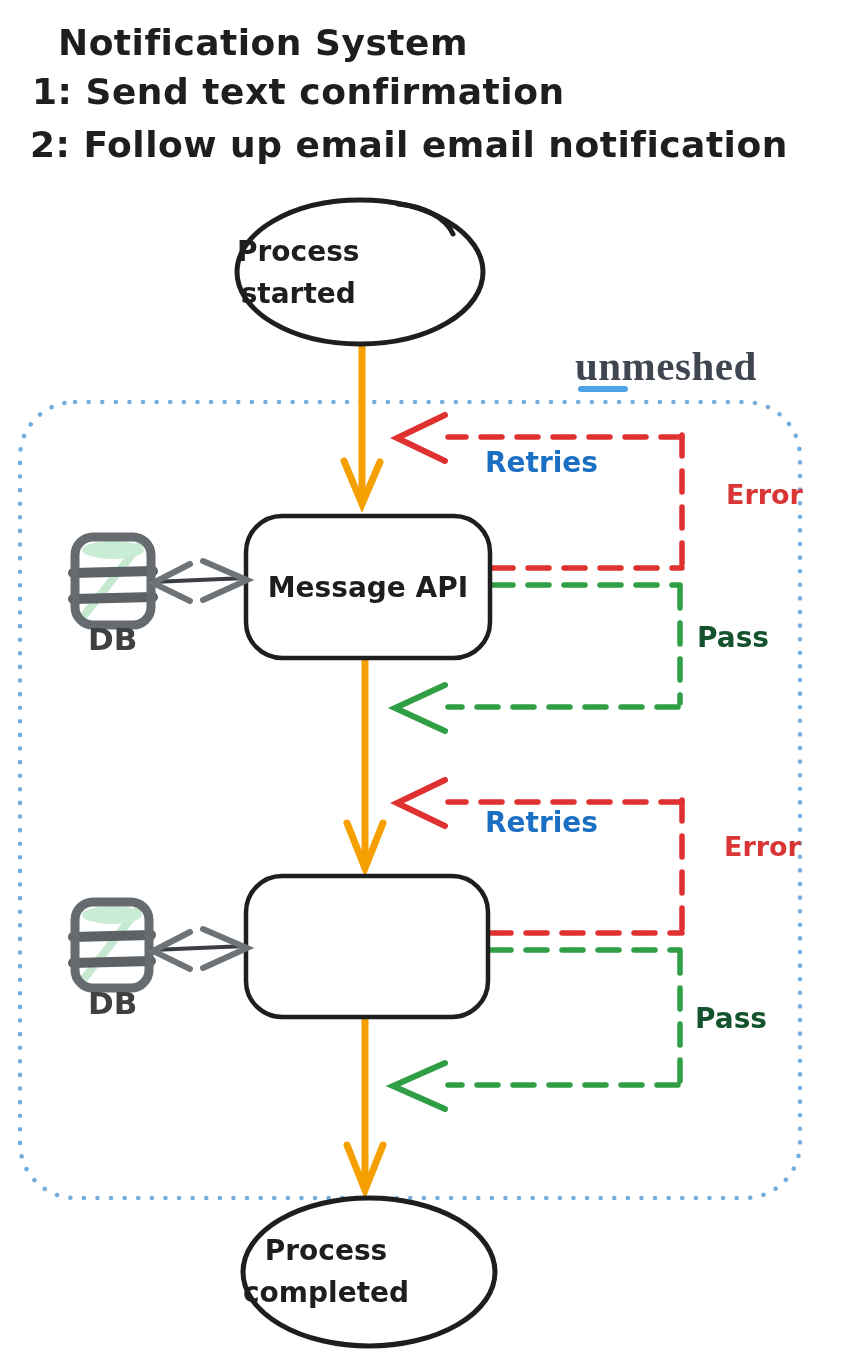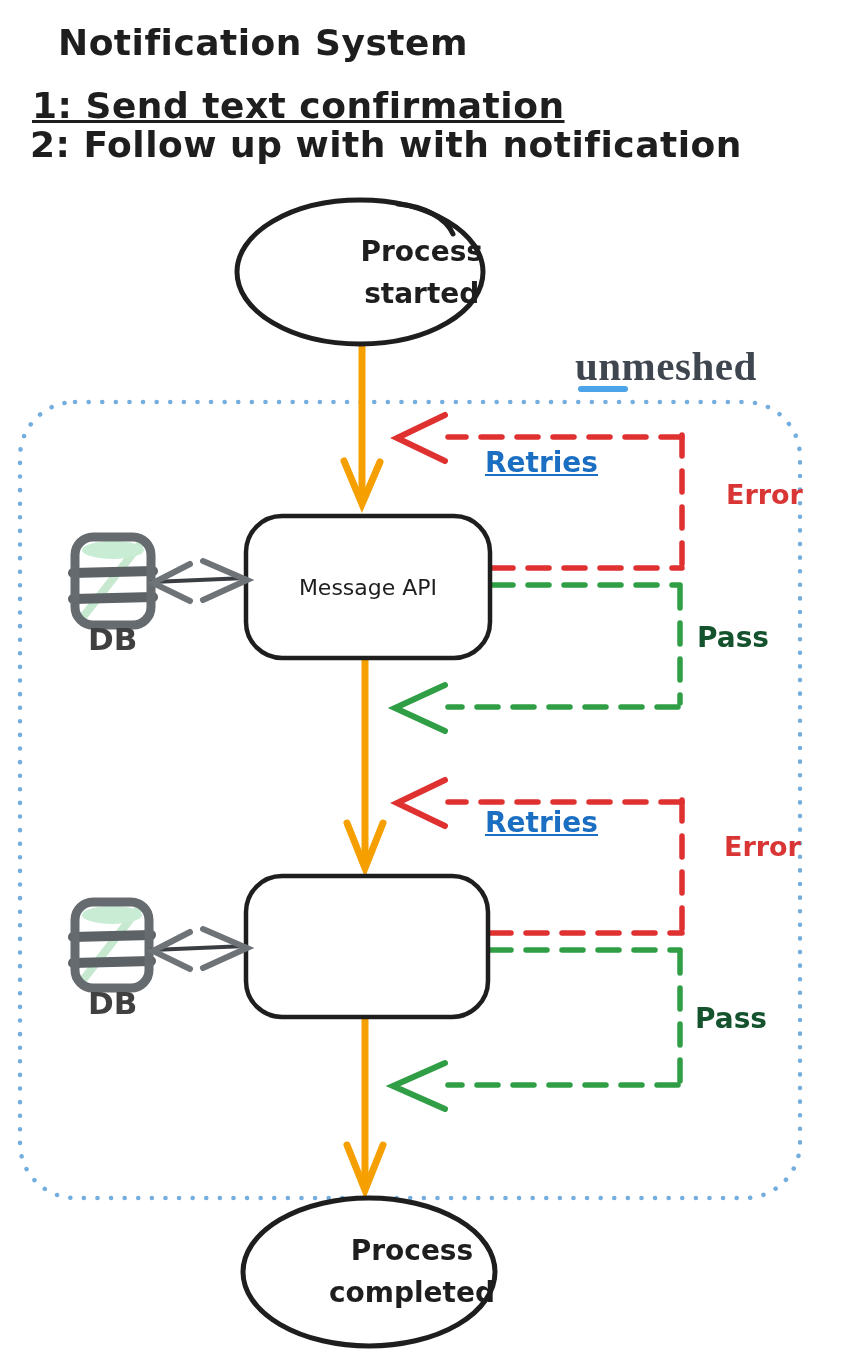--- a/index.html
+++ b/index.html
@@ -9,31 +9,31 @@
     background:#ffffff;
     font-family:"DejaVu Sans", sans-serif;
     overflow:hidden;
   }
   #diagram-svg{position:absolute;left:0;top:0;}
   .lbl{position:absolute;color:#1e1e1e;font-weight:700;line-height:1.15;white-space:nowrap;}
   .title-line{font-size:36px;letter-spacing:0.5px;text-align:right;}
   .node-label{
     white-space:pre-line;text-align:center;font-size:28px;line-height:1.5;
   }
-  .ellipse-label{position:absolute;display:flex;align-items:center;justify-content:flex-end;}
+  .ellipse-label{position:absolute;display:flex;align-items:center;justify-content:flex-start;}
   .box-label{
     position:absolute;display:flex;align-items:center;justify-content:center;
-    font-size:22px;font-weight:400;color:#1e1e1e;
+    font-size:28px;font-weight:700;color:#1e1e1e;
   }
   .brand{
     position:absolute;left:575px;top:342px;
     font-size:41px;font-weight:600;color:#3f4650;letter-spacing:0.5px;
     font-family:Liberation Serif, serif;
   }
-  .retries-lbl{font-size:28px;color:#1b6fc2;text-decoration:underline;}
+  .retries-lbl{font-size:28px;color:#1b6fc2;}
   .error-lbl{font-size:27px;color:#d93535;margin-left:39px;}
   .pass-lbl{font-size:28px;color:#14532d;}
   .db-lbl{font-size:31px;color:#404040;}
 </style>
 </head>
 <body>
 
 <div id="canvas">
 
   <svg id="diagram-svg" width="867" height="1363" viewBox="0 0 867 1363">
@@ -126,22 +126,22 @@
     <g fill="none" stroke-linecap="round">
       <line x1="152" y1="950" x2="246" y2="946" stroke="#3a3e42" stroke-width="4"></line>
       <path d="M190,932 L153,951 L190,969" stroke="#6e7378" stroke-width="6"></path>
       <path d="M203,929 L247,948 L203,968" stroke="#6e7378" stroke-width="6"></path>
     </g>
 
     <rect x="578" y="386" width="50" height="6" rx="3" fill="#4da3e8"></rect>
   </svg>
 
   <div class="lbl title-line" style="left:58px;top:22px;">Notification System</div>
-  <div class="lbl title-line" style="left:32px;top:85px;text-decoration:underline;">1: Send text confirmation</div>
-  <div class="lbl title-line" style="left:30px;top:124px;">2: Follow up with with notification</div>
+  <div class="lbl title-line" style="left:32px;top:71px;">1: Send text confirmation</div>
+  <div class="lbl title-line" style="left:30px;top:124px;">2: Follow up email email notification</div>
 
   <div class="brand">unmeshed</div>
 
   <div class="ellipse-label" style="left:237px;top:200px;width:246px;height:145px;">
     <span class="lbl node-label" style="position:static;">Process
 started</span>
   </div>
 
   <div class="box-label" style="left:246px;top:516px;width:244px;height:142px;">Message API</div>
   <div class="lbl db-lbl" style="left:88px;top:622px;">DB</div>

